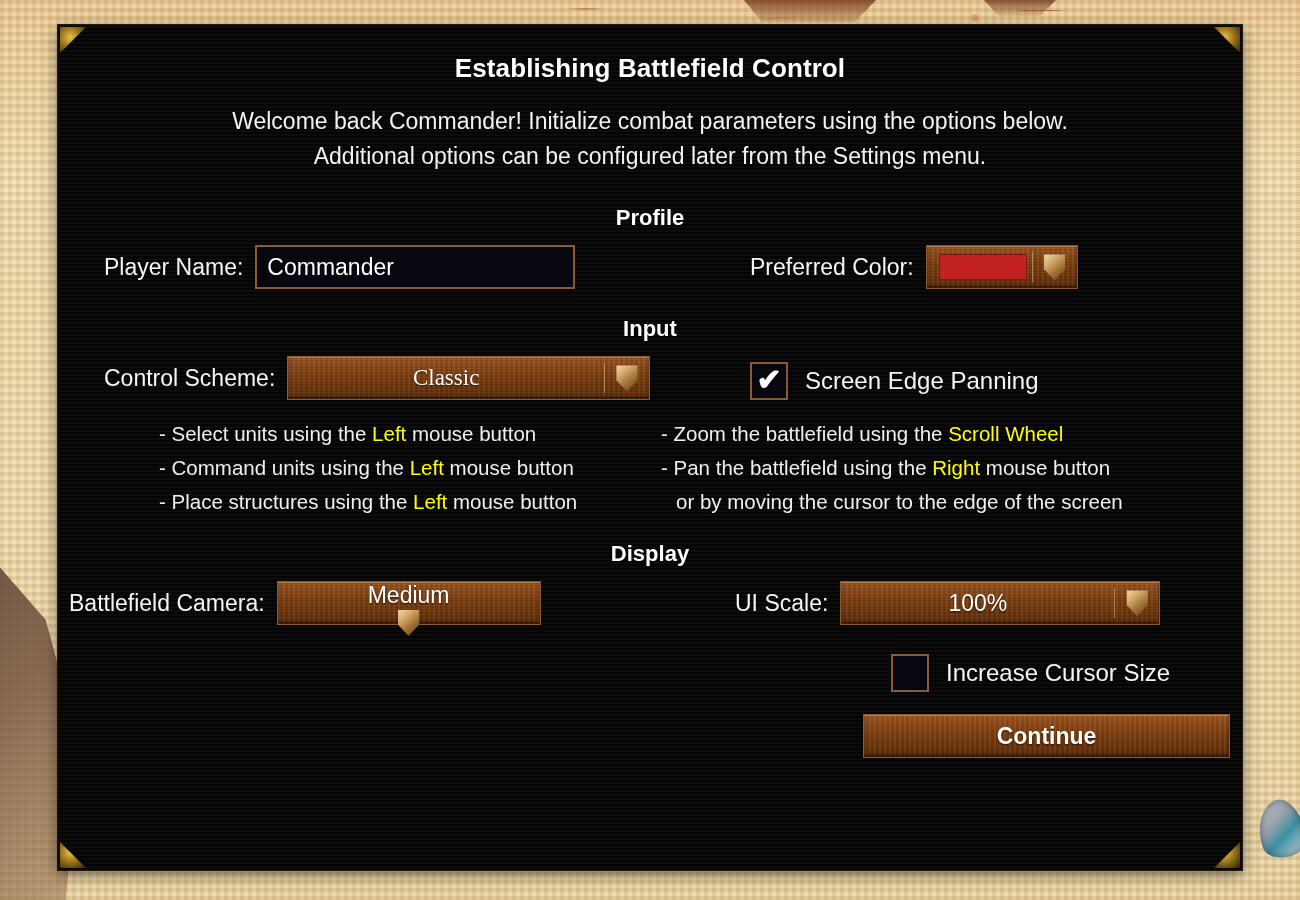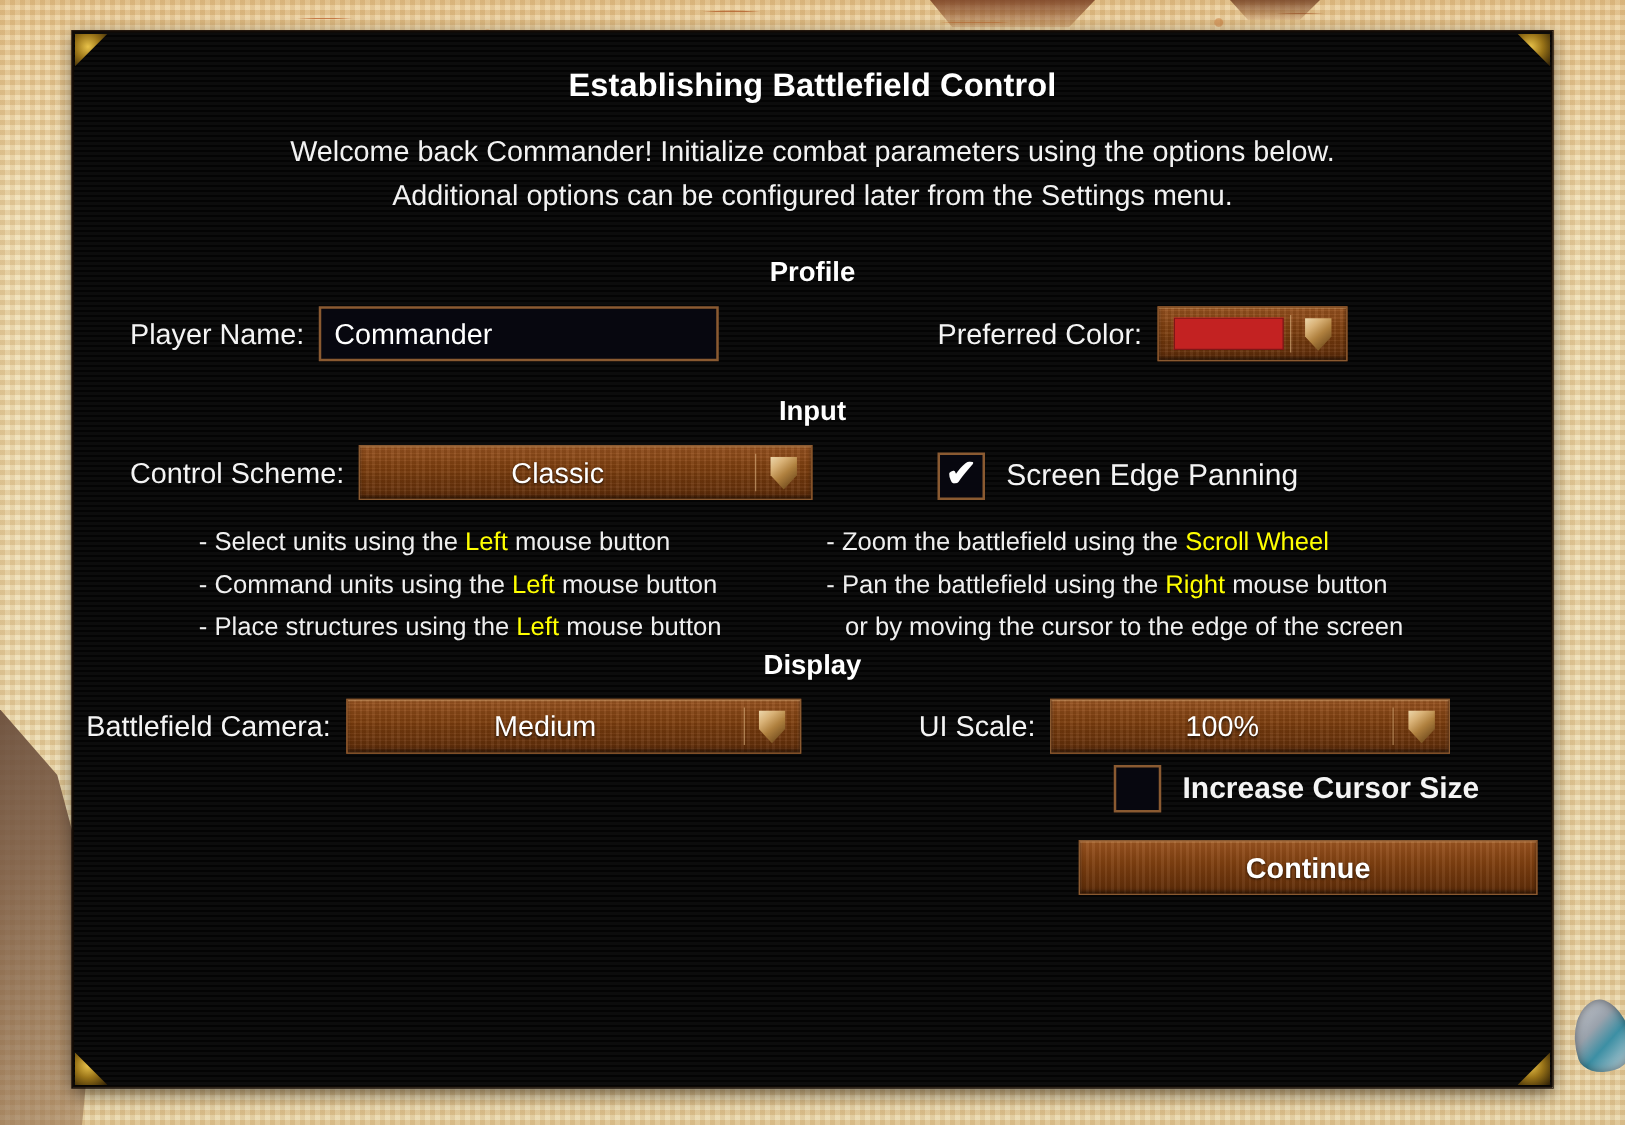--- a/index.html
+++ b/index.html
@@ -115,21 +115,21 @@
     white-space: pre-line;
   }
   .section-head {
     text-align: center;
     color: #ffffff;
     font-size: 22px;
     font-weight: bold;
   }
   #sec-profile { margin-top: 31px; }
   #sec-input   { margin-top: 27px; }
-  #sec-display { }
+  #sec-display { margin-top: 22px; }
 
   
   .row {
     display: flex;
     align-items: flex-end;
     width: 100%;
     margin-top: 14px;
   }
   .col-left, .col-right {
     display: flex;
@@ -192,22 +192,22 @@
     display: flex; align-items: center; justify-content: center;
   }
   .shield {
     width: 24px; height: 27px;
     background: linear-gradient(140deg, #f0ddb4 0%, #d8b176 28%, #b0813f 52%, #7d5523 78%, #56380f 100%);
     clip-path: polygon(6% 4%, 94% 4%, 94% 58%, 50% 100%, 6% 58%);
     box-shadow: 0 0 2px rgba(0,0,0,.6);
   }
 
   .dd-color    { width: 152px; }
-  .dd-scheme   { width: 368px; }
-  .dd-camera   { width: 364px; }
+  .dd-scheme   { width: 368px; font-family: Liberation Serif, serif; }
+  .dd-camera   { width: 264px; flex-direction: column; }
   .dd-uiscale  { width: 320px; }
 
   .color-swatch {
     width: 88px; height: 26px;
     margin-left: 12px;
     background: #c32222;
     box-shadow: inset 0 0 0 1px rgba(0,0,0,.35);
   }
 
   
@@ -376,21 +376,21 @@
         <div class="dropdown dd-uiscale">
           <span class="dd-value">100%</span>
           <div class="dd-divider"></div>
           <div class="dd-arrow">
             <div class="shield"></div>
           </div>
         </div>
       </div>
     </div>
 
-    <div class="row" style="margin-top:9px;font-weight:bold;">
+    <div class="row" style="margin-top:29px;">
       <div class="col-left"></div>
       <div class="col-right" style="padding-left:241px;">
         <div class="checkbox-row">
           <div class="checkbox" id="cb-cursor-size">
             
           </div>
           <span class="checkbox-label">Increase Cursor Size</span>
         </div>
       </div>
     </div>

